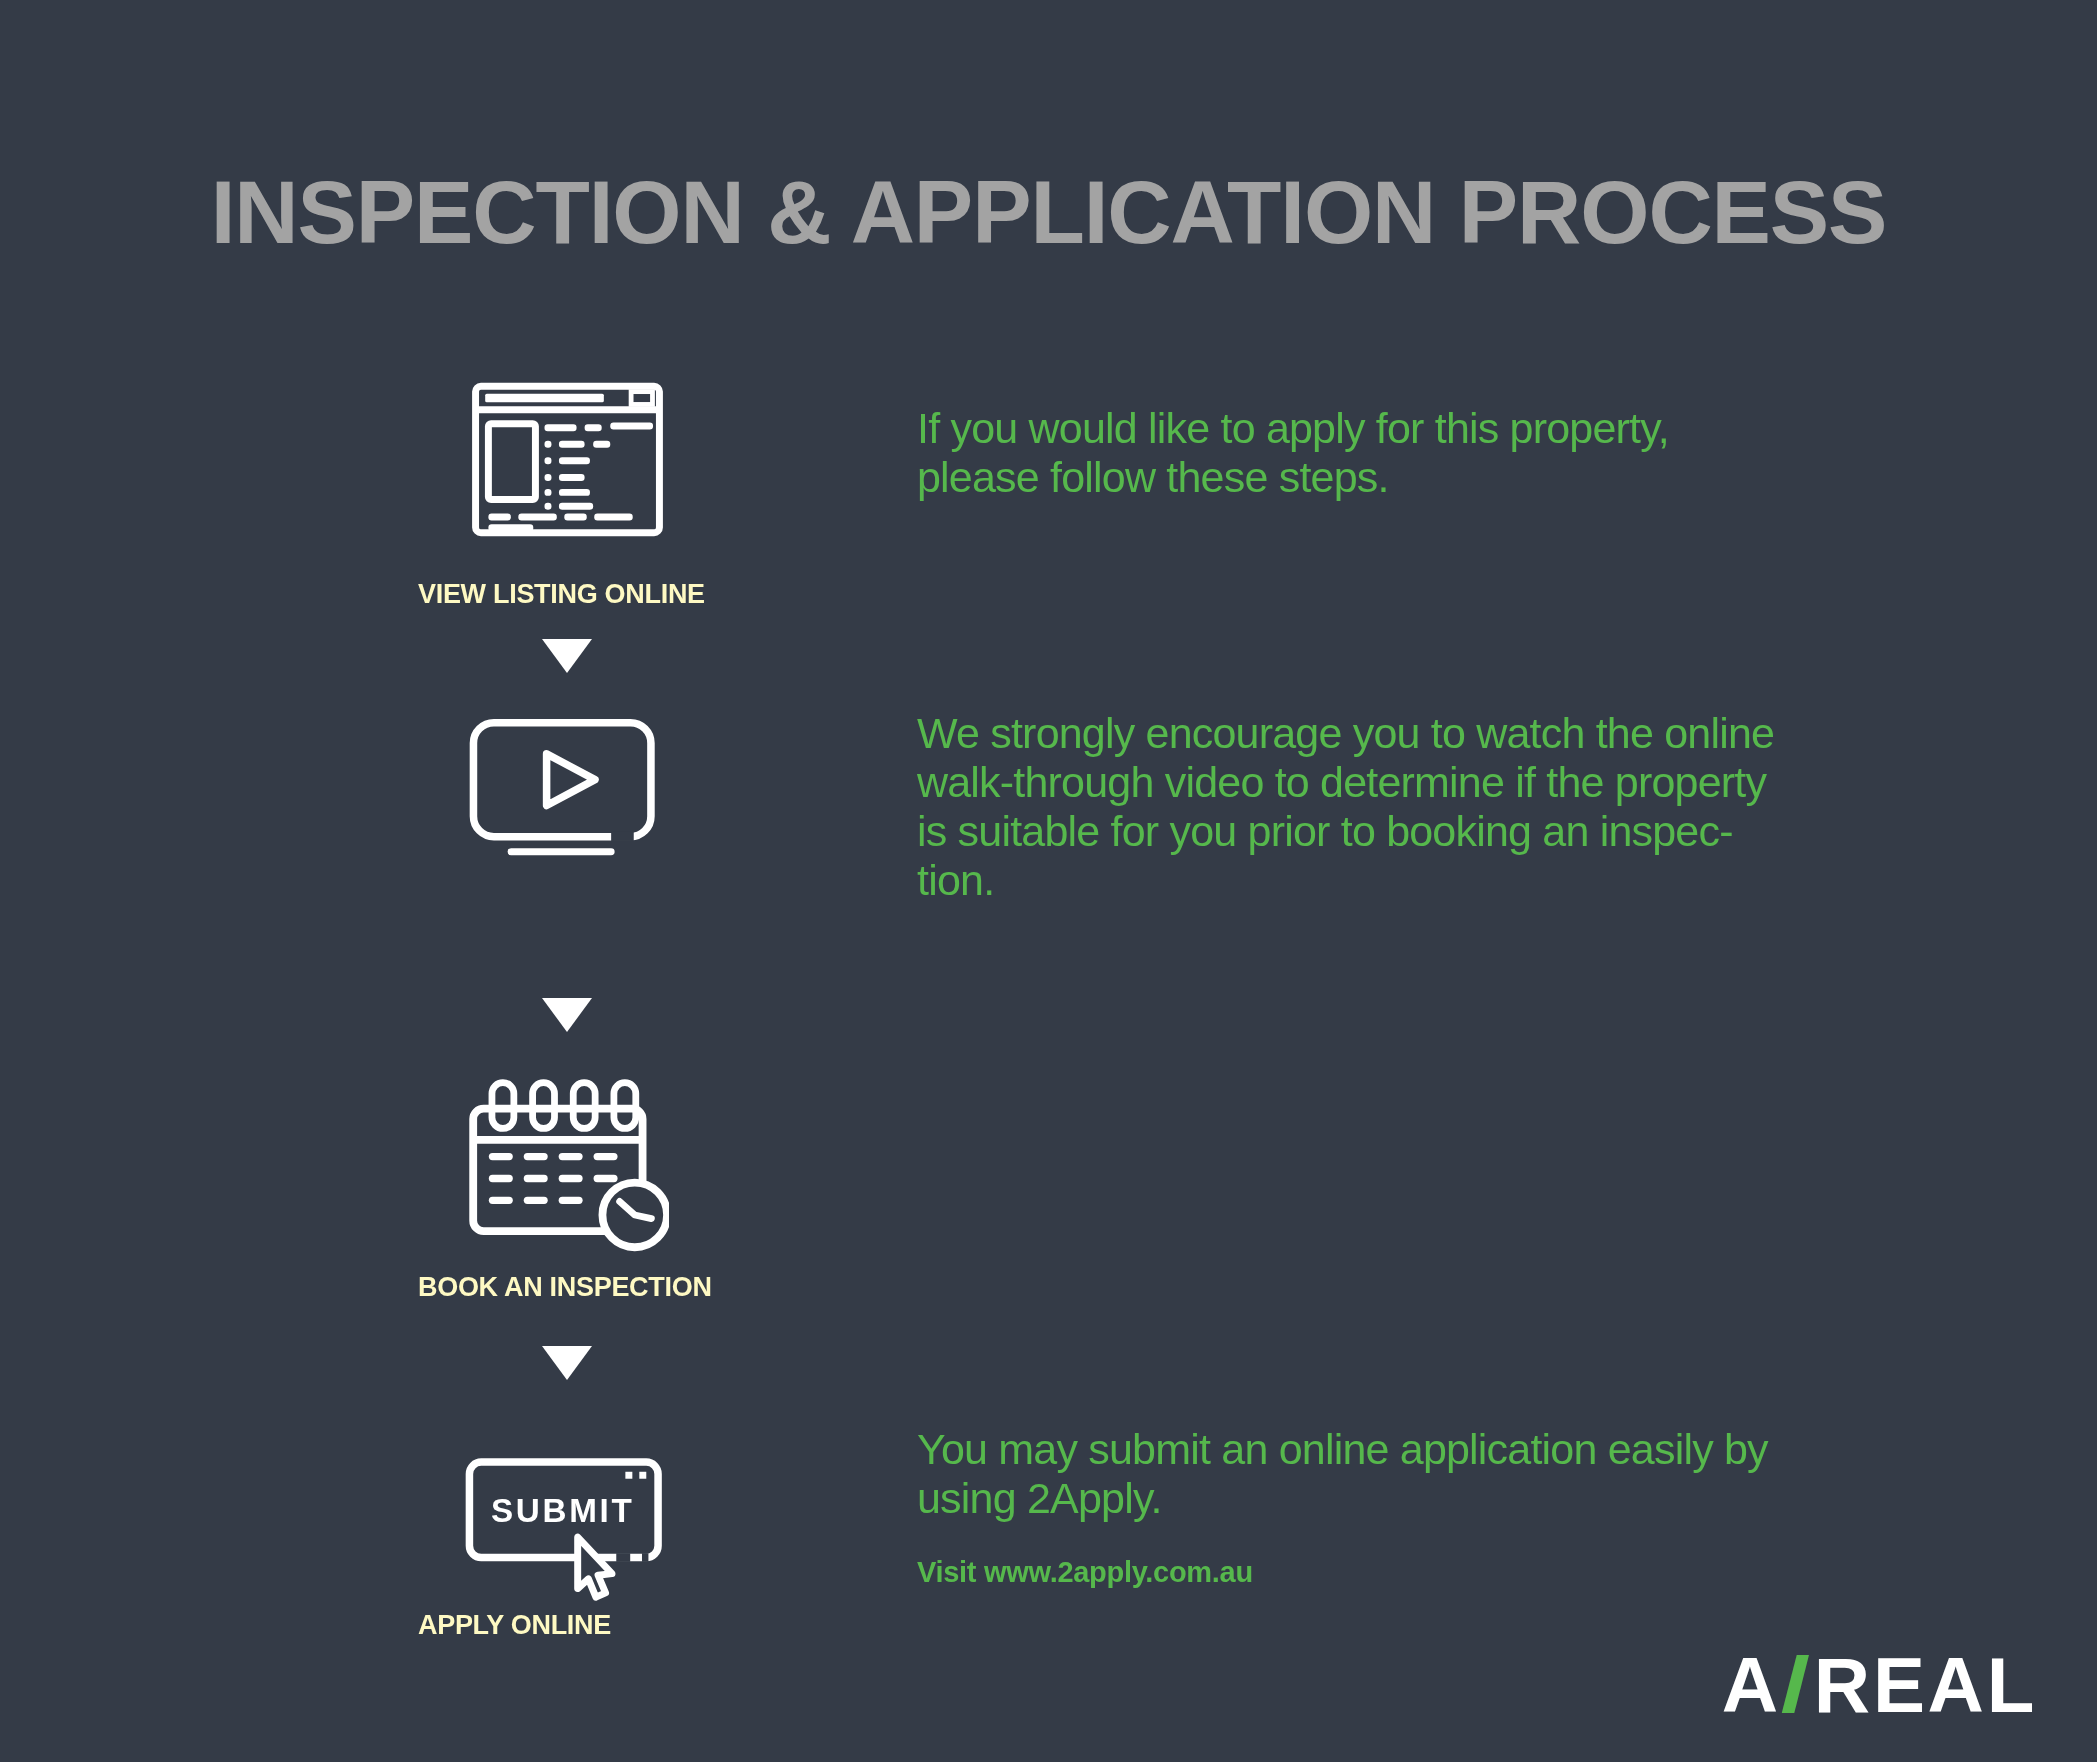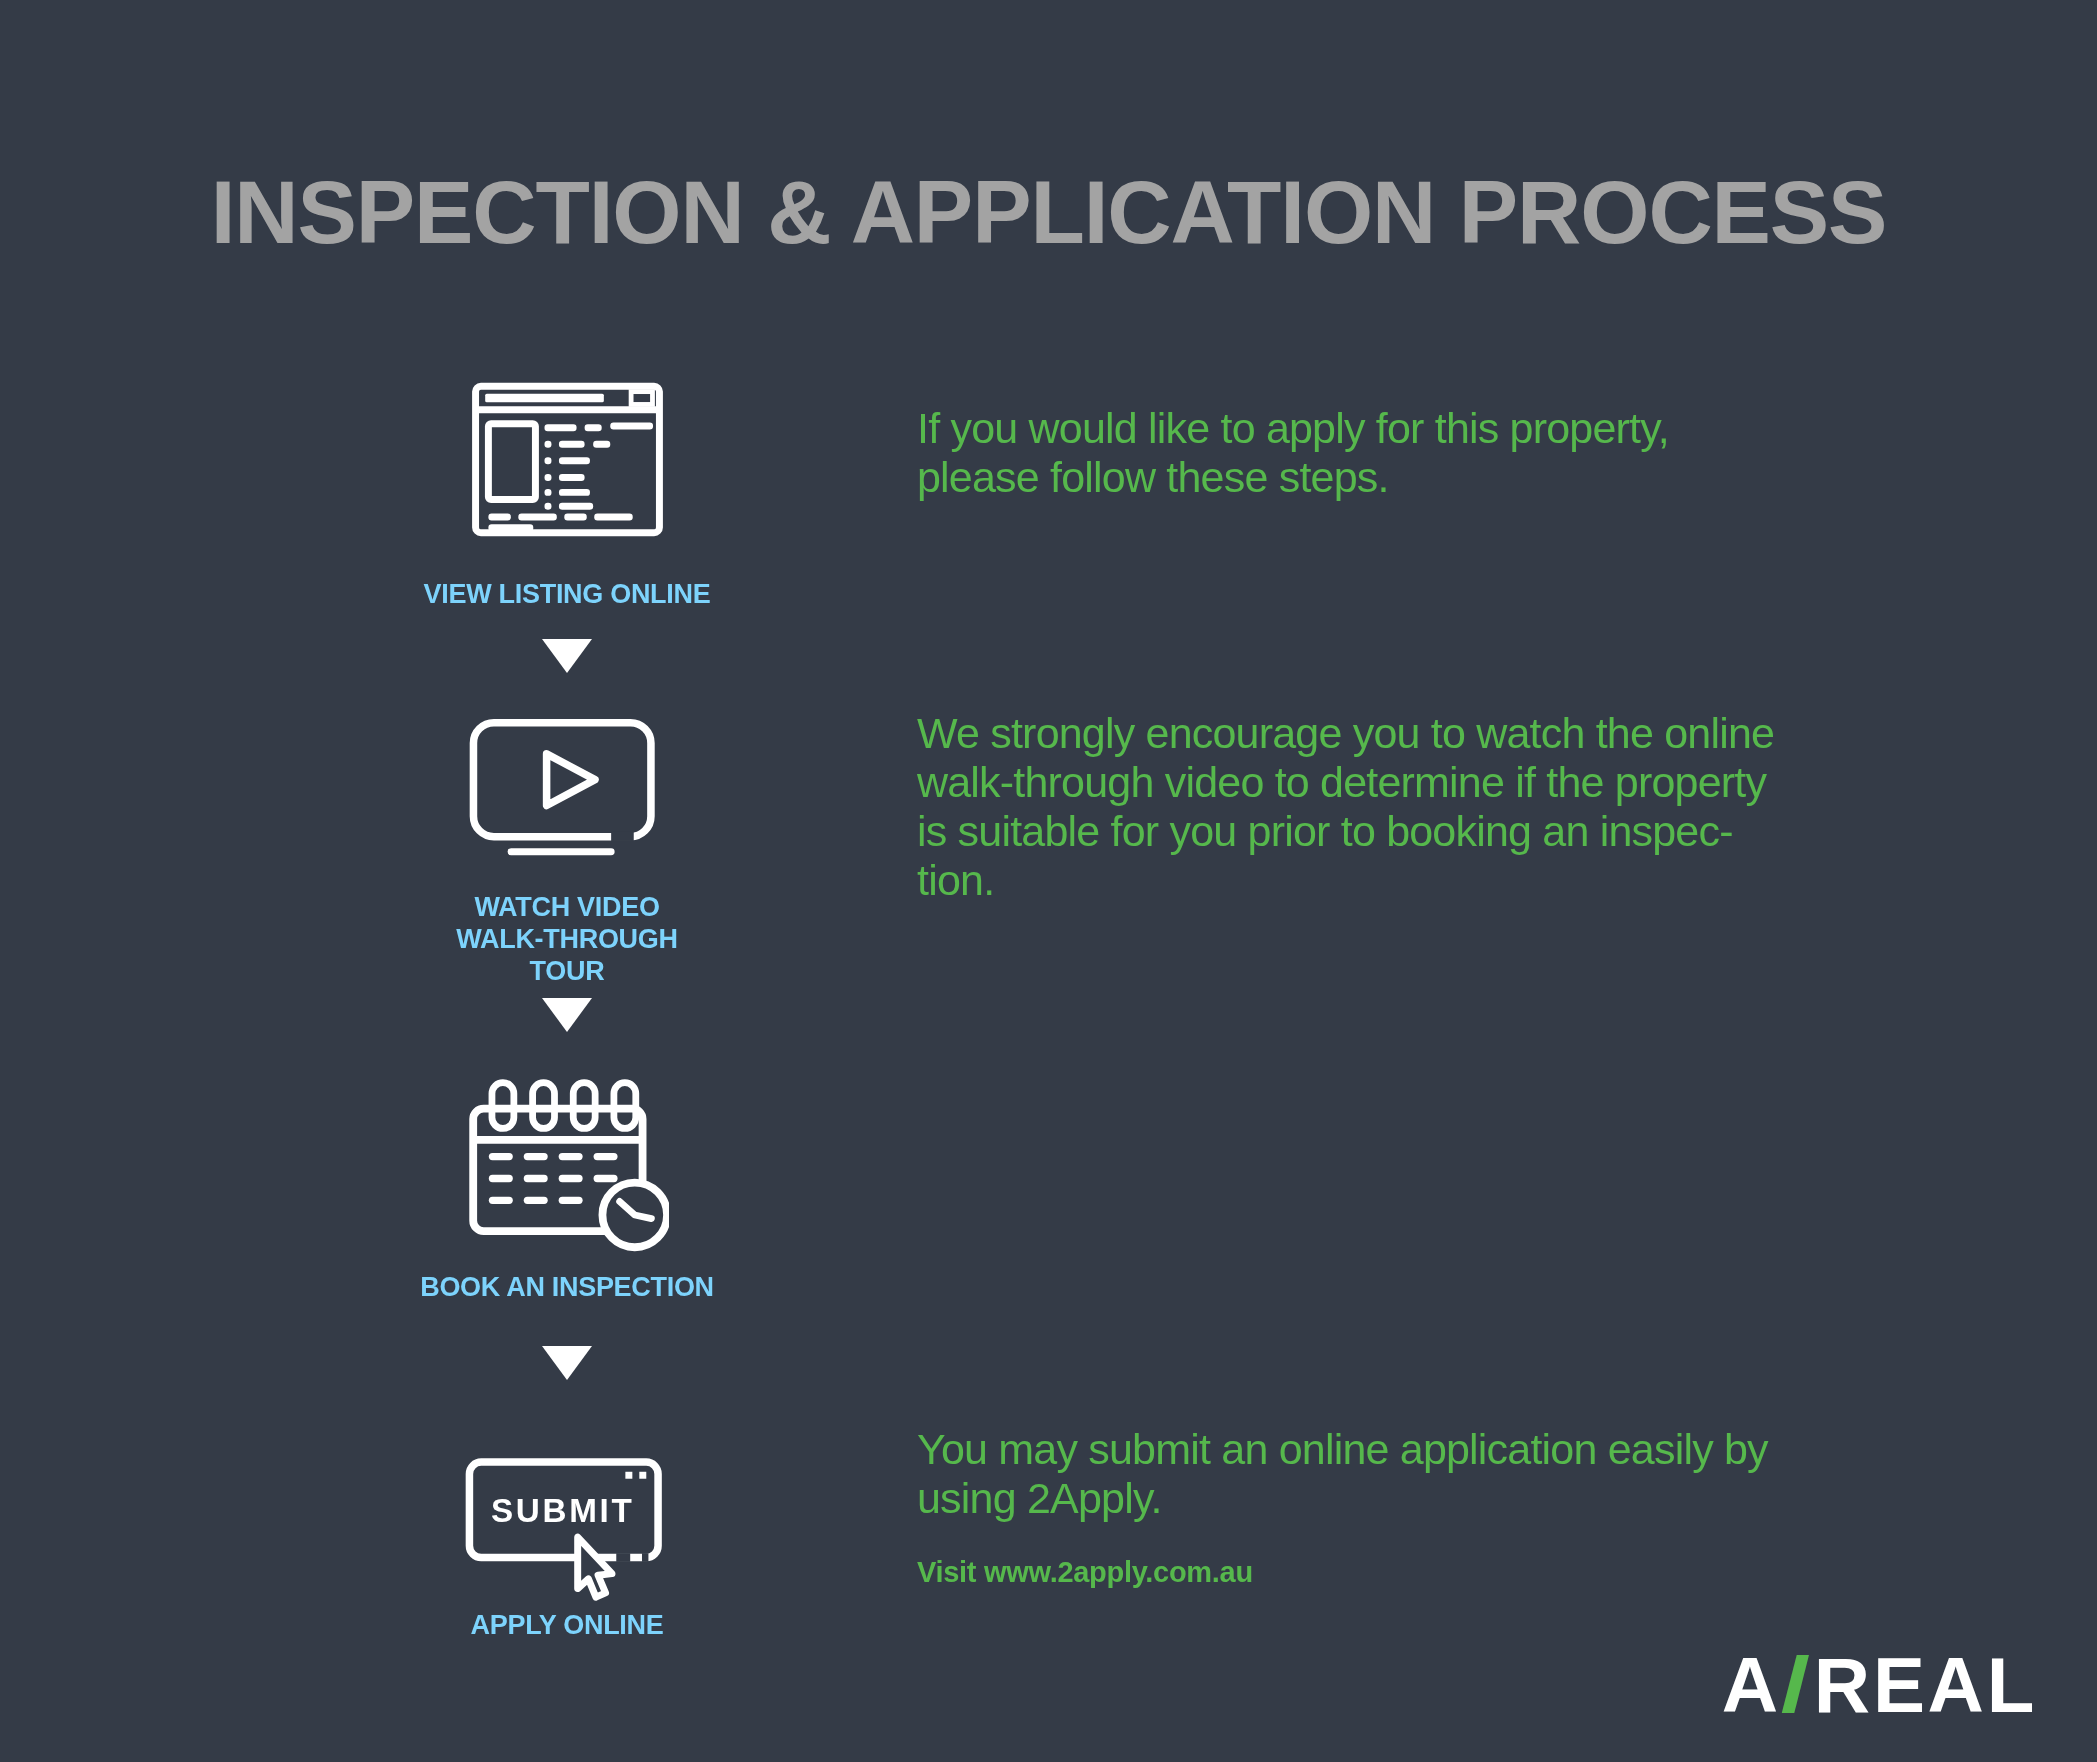--- a/index.html
+++ b/index.html
@@ -20,22 +20,21 @@
     font-size:89px;
     font-weight:bold;
     letter-spacing:-1.1px;
     white-space:nowrap;
   }
   .icon-wrap{position:absolute;}
   .icon-wrap svg{display:block;}
   .step-label{
     position:absolute;
     left:418px;width:298px;
-    text-align:center;
-    color:#7dd3fc;
+    color:#fef9c3;
     font-size:27px;
     font-weight:bold;
     letter-spacing:-0.3px;
     line-height:32px;
     white-space:pre-line;
   }
   .tri{
     position:absolute;
     left:542px;
     width:0;height:0;
@@ -118,22 +117,20 @@
   <div class="tri" style="top:639px;"></div>
 
   <div class="icon-wrap" style="top:716px;left:467px;">
     <svg width="199" height="151" viewBox="0 0 370 280">
       <rect x="12" y="12" width="330" height="212" rx="38" fill="none" stroke="#FFFFFF" stroke-width="14"></rect>
       <rect x="268" y="214" width="42" height="18" fill="#343B47"></rect>
       <path d="M148,70 L238,118 L148,166 Z" fill="none" stroke="#FFFFFF" stroke-width="14" stroke-linejoin="round"></path>
       <line x1="82" y1="252" x2="268" y2="252" stroke="#FFFFFF" stroke-width="13" stroke-linecap="round"></line>
     </svg>
   </div>
-  <div class="step-label" style="top:891px;">WATCH VIDEO
-WALK-THROUGH TOUR</div>
 
   <div class="tri" style="top:998px;"></div>
 
   <div class="icon-wrap" style="top:1068px;left:465px;">
     <svg width="204" height="185" viewBox="0 0 390 355">
       <rect x="15" y="78" width="325" height="235" rx="20" fill="none" stroke="#FFFFFF" stroke-width="15"></rect>
       <line x1="15" y1="138" x2="340" y2="138" stroke="#FFFFFF" stroke-width="15"></line>
 
       <rect x="51" y="28" width="42" height="88" rx="21" fill="none" stroke="#FFFFFF" stroke-width="13"></rect>
       <rect x="129" y="28" width="42" height="88" rx="21" fill="none" stroke="#FFFFFF" stroke-width="13"></rect>

